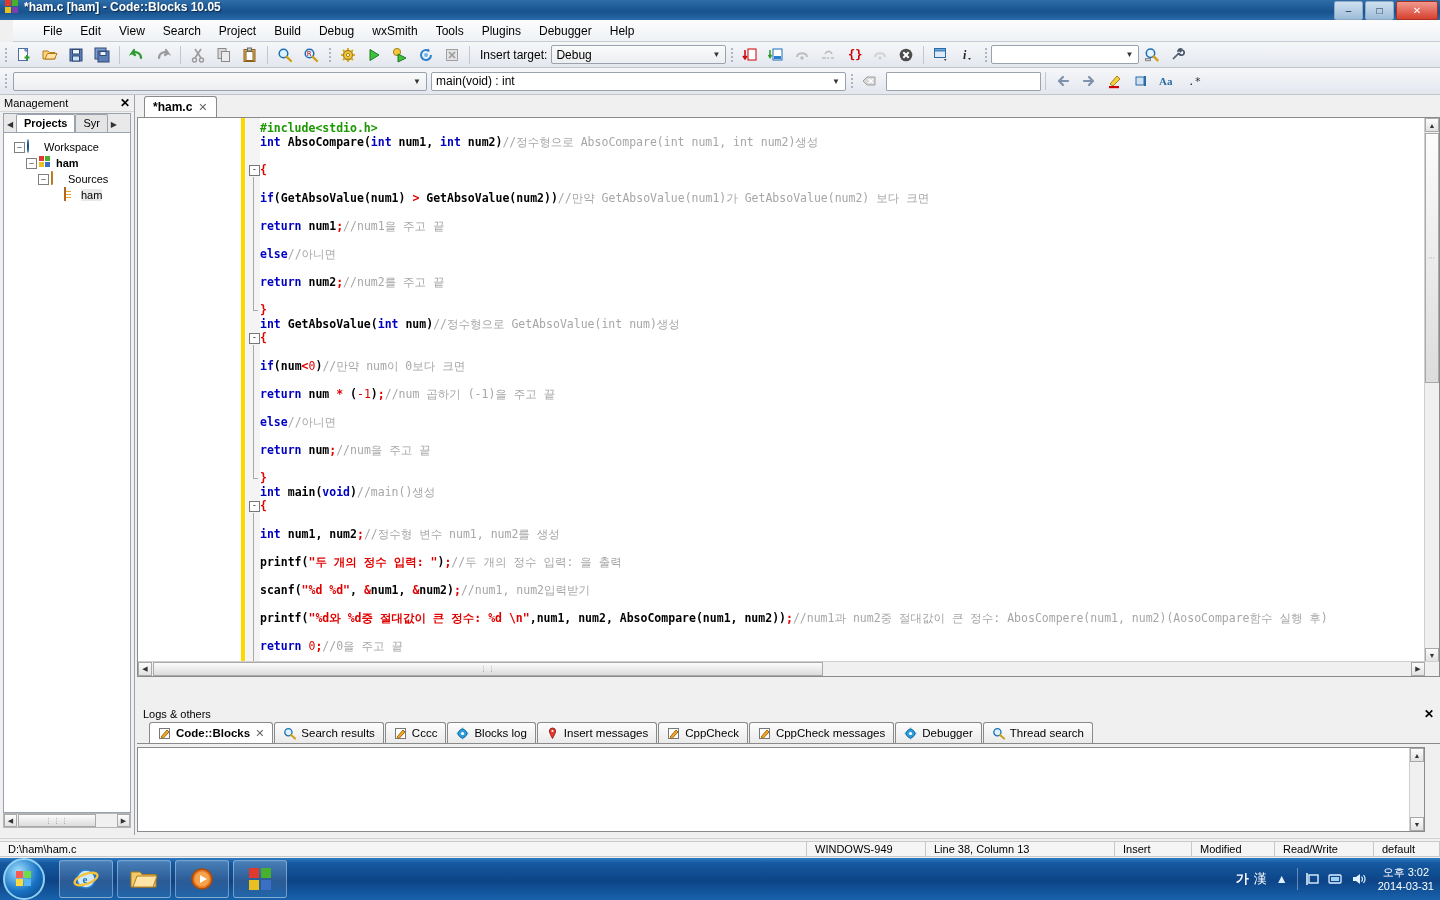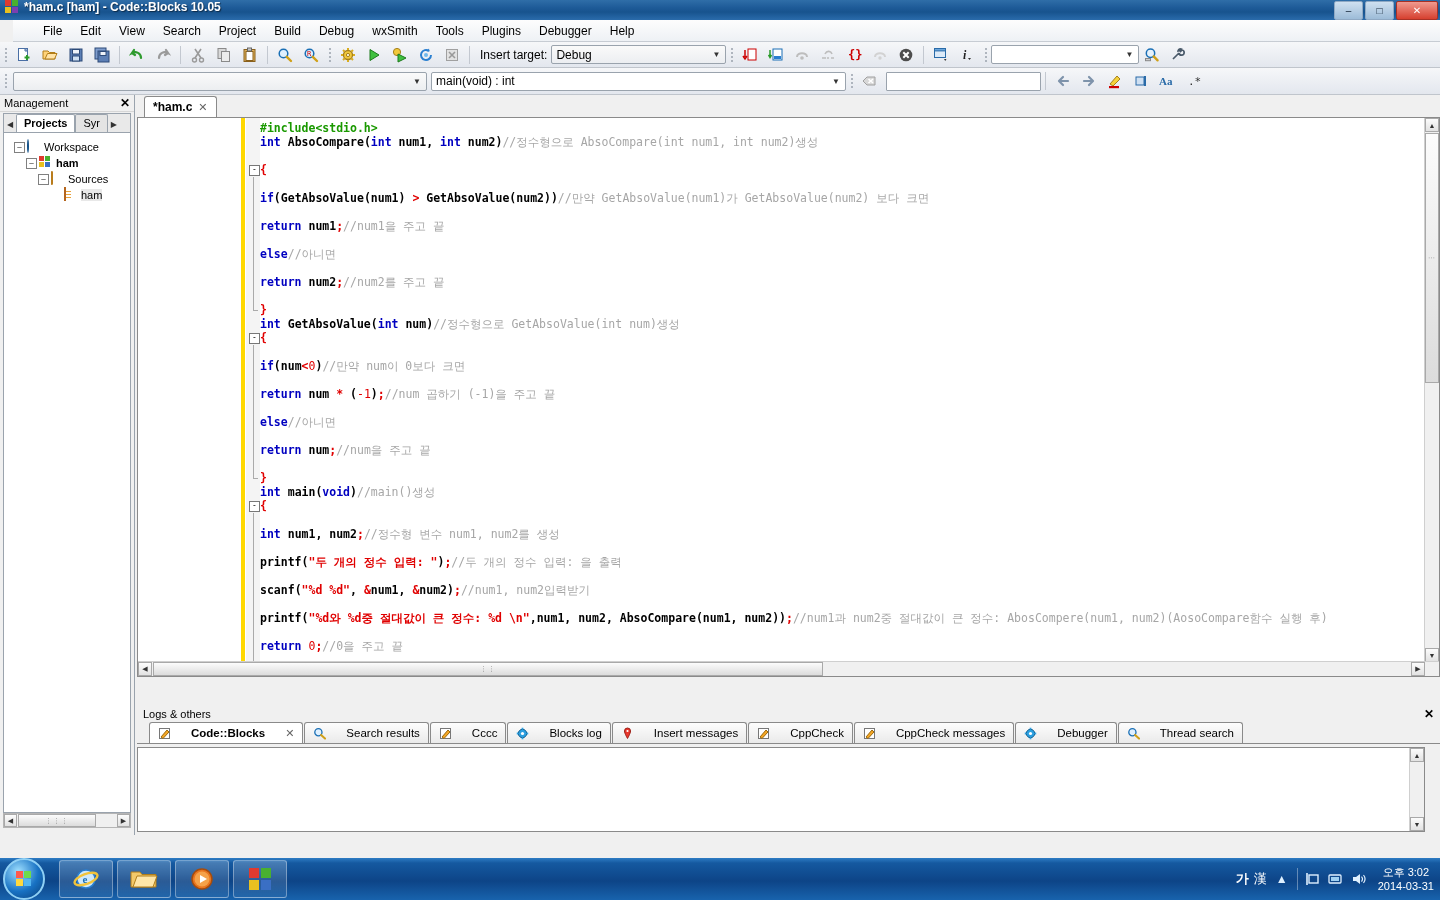--- a/index.html
+++ b/index.html
@@ -124,21 +124,21 @@
   .sbtn{position:absolute;background:linear-gradient(180deg,#fcfcfc,#e2e2e2);border:1px solid #a9a9a9;
     display:flex;align-items:center;justify-content:center;font-size:7px;color:#333;box-sizing:border-box;}
   .thumb{position:absolute;background:linear-gradient(180deg,#fcfcfc,#dcdcdc);border:1px solid #a9a9a9;box-sizing:border-box;}
   .thumb .gr{position:absolute;left:50%;top:50%;transform:translate(-50%,-50%);font-size:7px;color:#888;letter-spacing:1px;}
 
   
   .logs{position:absolute;left:137px;top:705px;width:1303px;height:130px;background:#f0f0f0;}
   .logs-head{height:18px;display:flex;align-items:center;justify-content:space-between;padding:0 6px;font-size:11px;box-sizing:border-box;}
   .logs-tabs{height:21px;display:flex;align-items:flex-end;padding-left:12px;box-sizing:border-box;gap:1px;
     border-bottom:1px solid #8a8a8a;}
-  .ltab{height:20px;display:flex;align-items:center;gap:20px;padding:0 8px;font-size:11.5px;
+  .ltab{height:20px;display:flex;align-items:center;gap:5px;padding:0 8px;font-size:11.5px;
     background:linear-gradient(180deg,#fdfdfd,#eaeaea);border:1px solid #8a8a8a;border-bottom:none;border-radius:3px 3px 0 0;}
   .ltab.active{background:#fff;font-weight:bold;}
   .ltab .x{color:#666;font-size:11px;font-weight:normal;}
   .logs-body{position:absolute;left:0;top:42px;width:1288px;height:85px;background:#fff;border:1px solid #8a8a8a;box-sizing:border-box;}
 
   
   .statusbar{position:absolute;left:0;top:838px;width:1440px;height:20px;background:#f0f0f0;
     border-top:1px solid #d2d2d2;display:flex;align-items:center;font-size:11px;}
   .scell{height:16px;display:flex;align-items:center;padding:0 8px;border:1px solid #c8c8c8;
     box-sizing:border-box;margin-left:-1px;background:#f5f5f5;}
@@ -693,20 +693,29 @@
         </div>
       </div>
     <div class="logs-body">
       <div class="vscroll" style="border-left:1px solid #cfcfcf;">
         <div class="sbtn" style="left:0;top:0;width:14px;height:14px;">▲</div>
         <div class="sbtn" style="left:0;bottom:0;width:14px;height:14px;">▼</div>
       </div>
     </div>
   </div>
 
+  <div class="statusbar">
+    <div class="scell" style="width:808px;">D:\ham\ham.c</div>
+    <div class="scell" style="width:120px;">WINDOWS-949</div>
+    <div class="scell" style="width:190px;">Line 38, Column 13</div>
+    <div class="scell" style="width:78px;">Insert</div>
+    <div class="scell" style="width:84px;">Modified</div>
+    <div class="scell" style="width:100px;">Read/Write</div>
+    <div class="scell" style="width:auto;flex:1;">default</div>
+  </div>
 
   <div class="taskbar">
     <div class="startorb">
       <span class="orb-flag">
           <i></i>
           <i></i>
           <i></i>
           <i></i>
         </span>
     </div>

